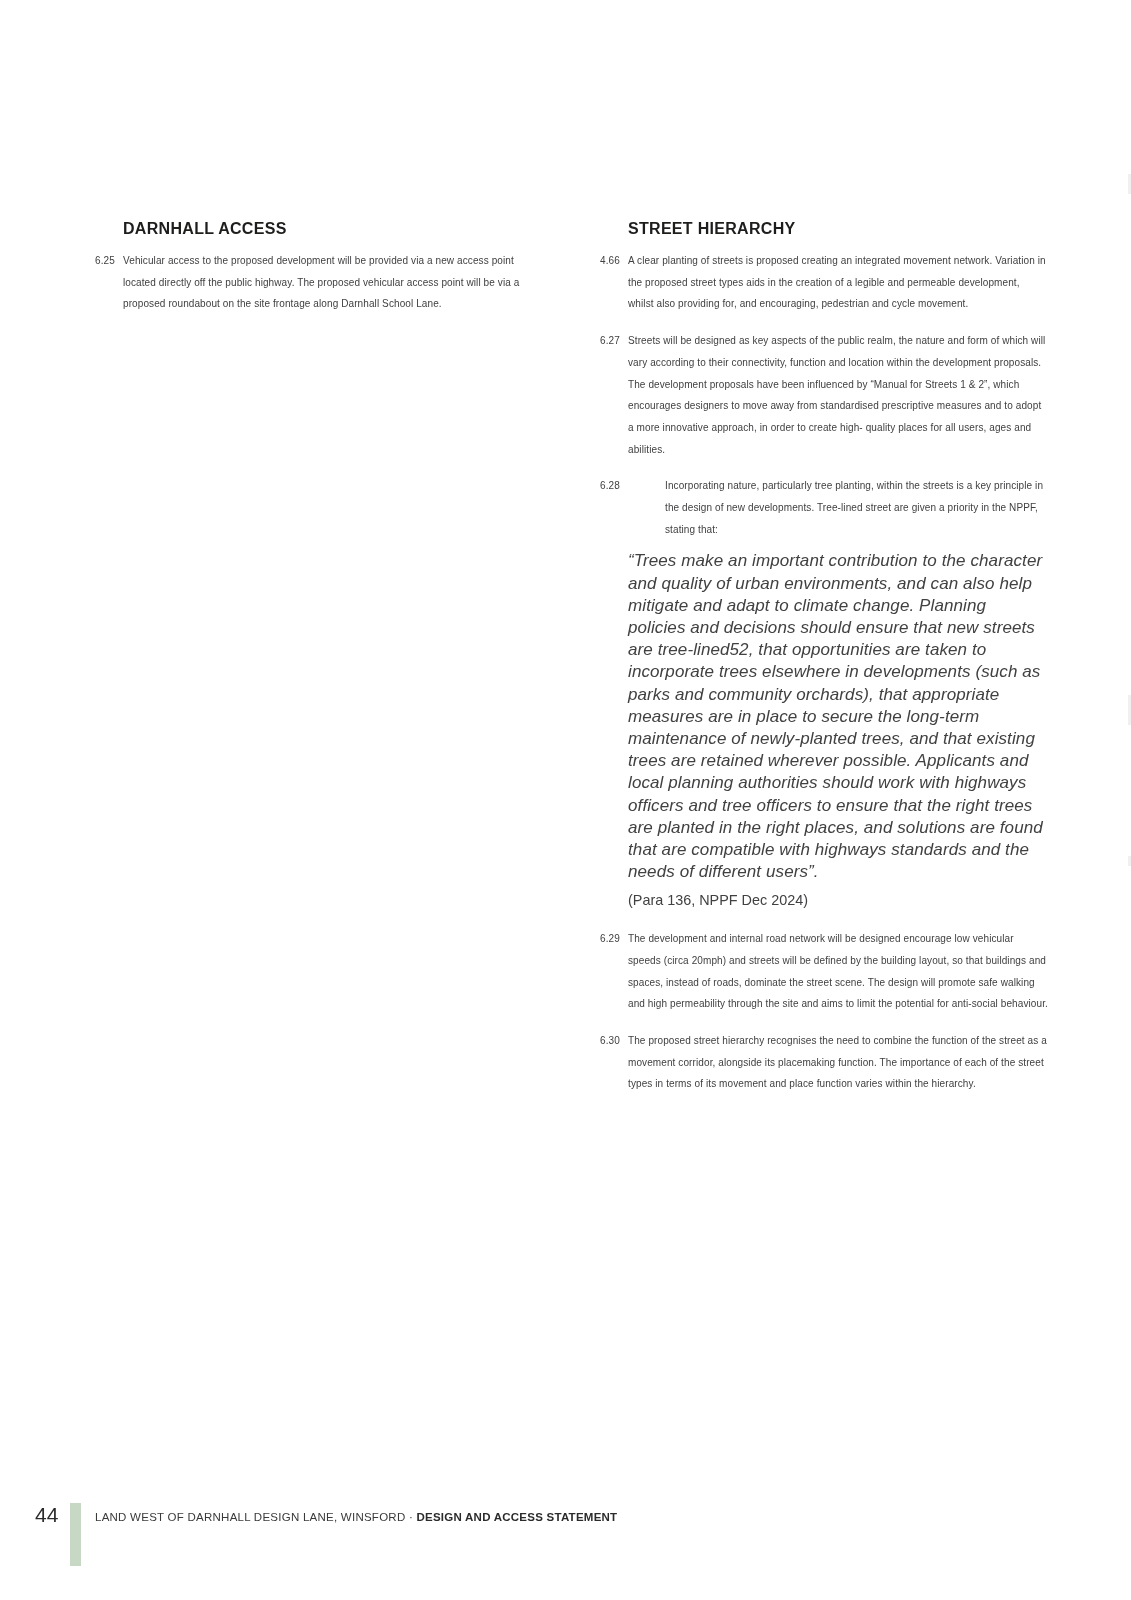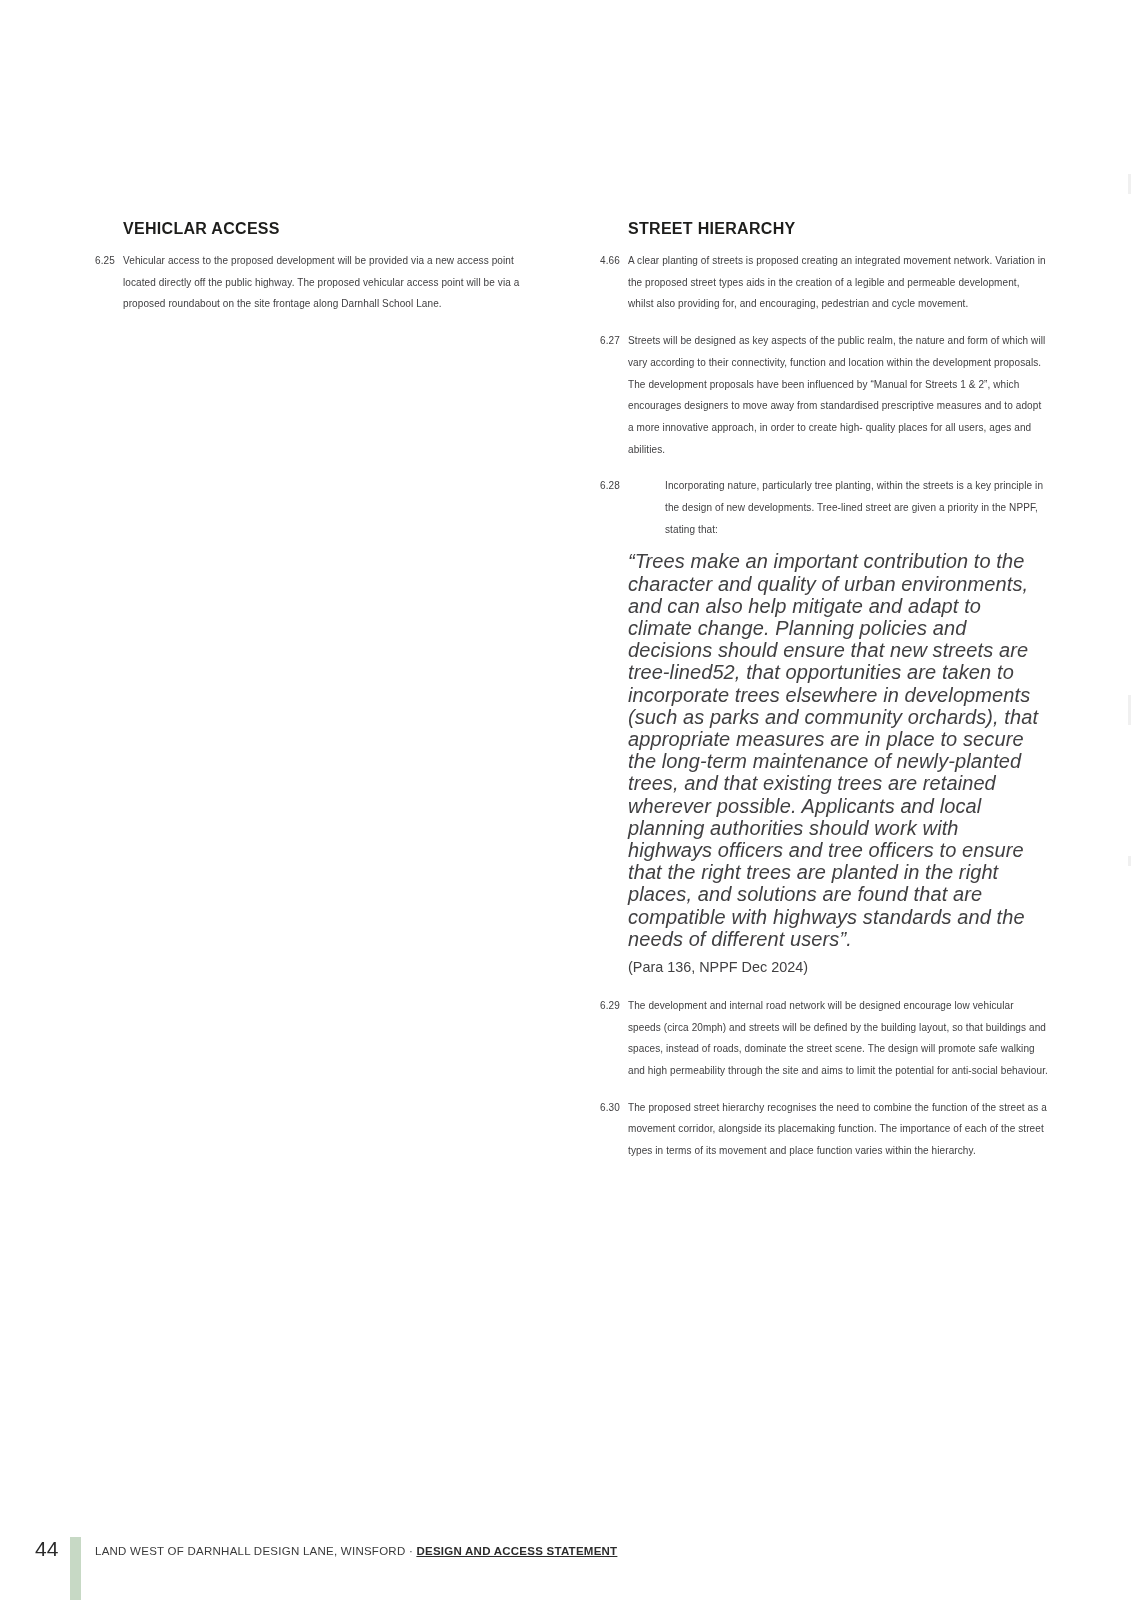--- a/index.html
+++ b/index.html
@@ -41,34 +41,34 @@
     flex: 0 0 28px;
   }
   .para-text {
     flex: 1;
   }
   .para.tight { margin-bottom: 10px; gap: 37px; }
 
   .quote {
     margin: 0 0 7px 28px;
     font-style: italic;
-    font-size: 20px;
+    font-size: 17px;
     line-height: 22.2px;
     letter-spacing: 0.1px;
   }
   .citation {
     margin: 0 0 16px 28px;
     font-size: 14.4px;
     line-height: 21.7px;
   }
 
   .footer {
     position: absolute;
     left: 0;
-    top: 1534px;
+    top: 1500px;
     width: 1131px;
     height: 66px;
   }
   .footer-page-number {
     position: absolute;
     left: 35px;
     top: 4px;
     font-size: 21px;
     line-height: 21px;
     color: #2b2b2b;
@@ -86,40 +86,39 @@
     left: 95px;
     top: 11px;
     font-size: 11.5px;
     letter-spacing: 0.25px;
     color: #3a3a3a;
     white-space: nowrap;
   }
   .footer-text .bold-part {
     font-weight: 700;
     color: #2b2b2b;
-    text-decoration: underline;
   }
 
   .edge-artifact {
     position: absolute;
     right: 0;
     width: 5px;
     background: transparent;
     border-right: 3px solid #e3e3e3;
     opacity: 0.55;
   }
   .edge-a1 { top: 174px; height: 20px; }
   .edge-a2 { top: 695px; height: 30px; }
   .edge-a3 { top: 856px; height: 10px; }
 </style>
 </head>
 <body>
 
 <div class="column col-left">
-  <h2 class="section-heading">VEHICLAR ACCESS</h2>
+  <h2 class="section-heading">DARNHALL ACCESS</h2>
 
   <div class="para">
     <div class="para-num">6.25</div>
     <div class="para-text">Vehicular access to the proposed development will be provided via a new access point located directly off the public highway. The proposed vehicular access point will be via a proposed roundabout on the site frontage along Darnhall School Lane.</div>
   </div>
 </div>
 
 <div class="column col-right">
   <h2 class="section-heading">STREET HIERARCHY</h2>
 

